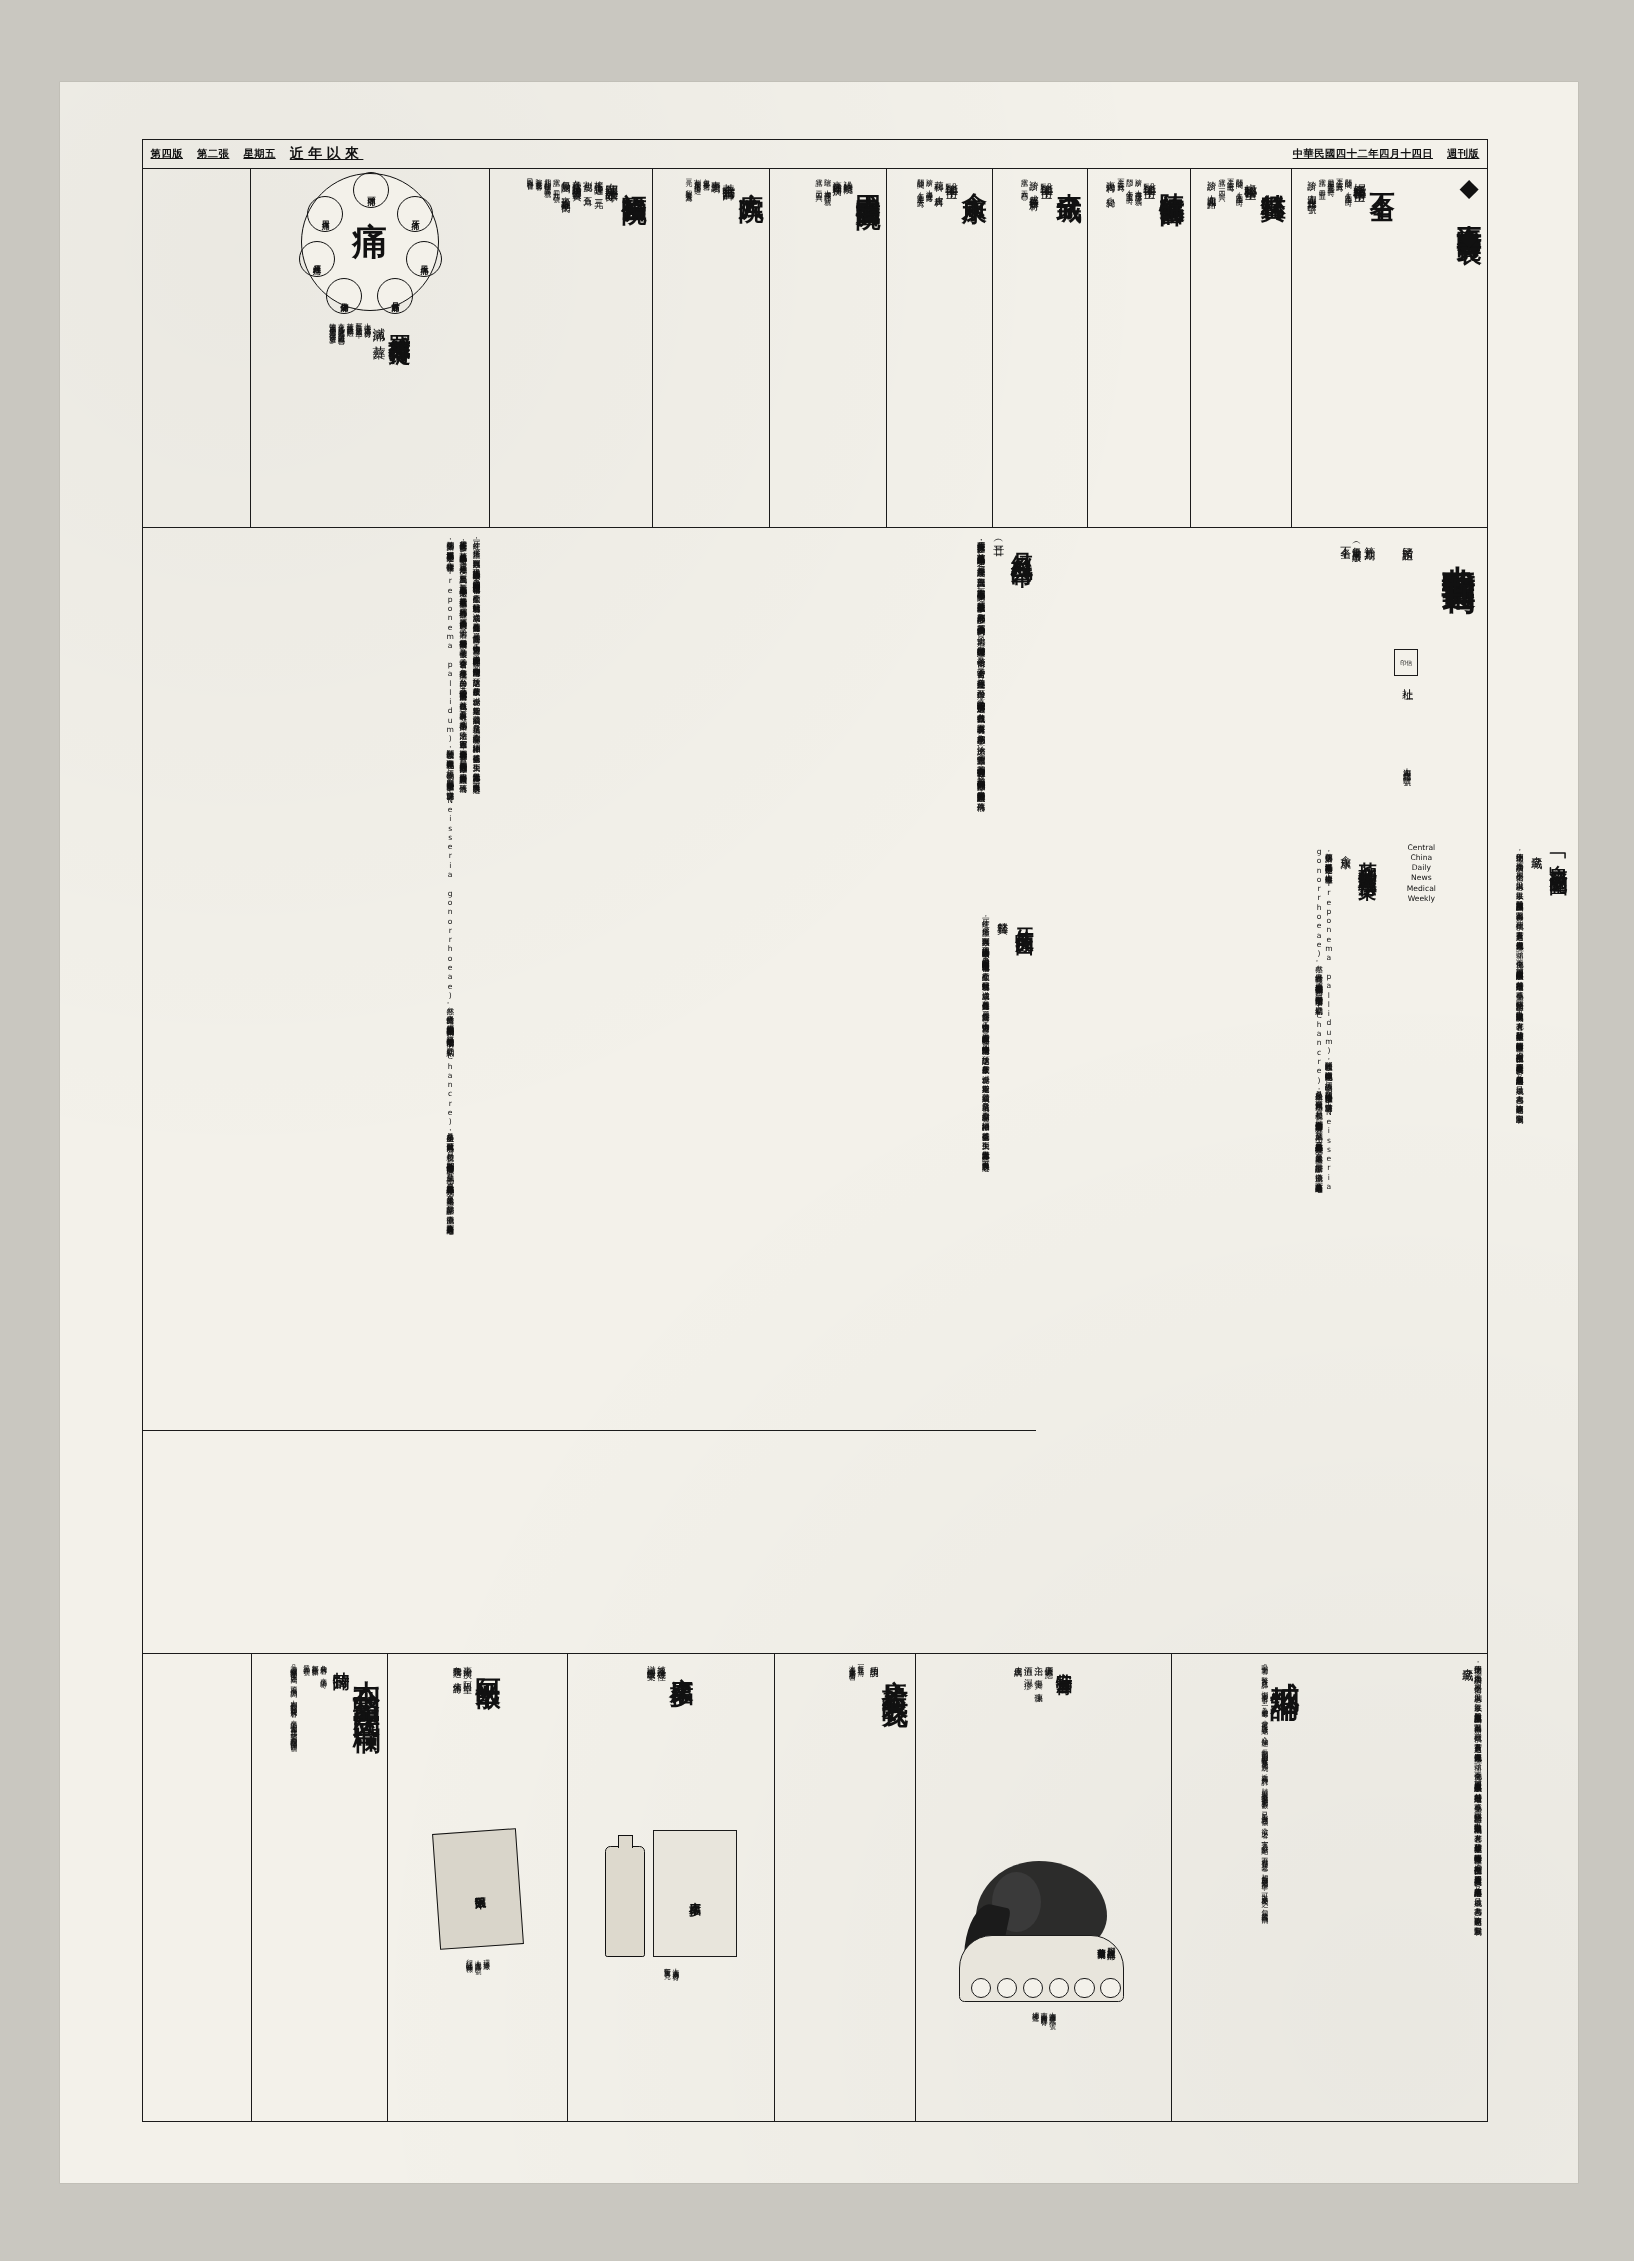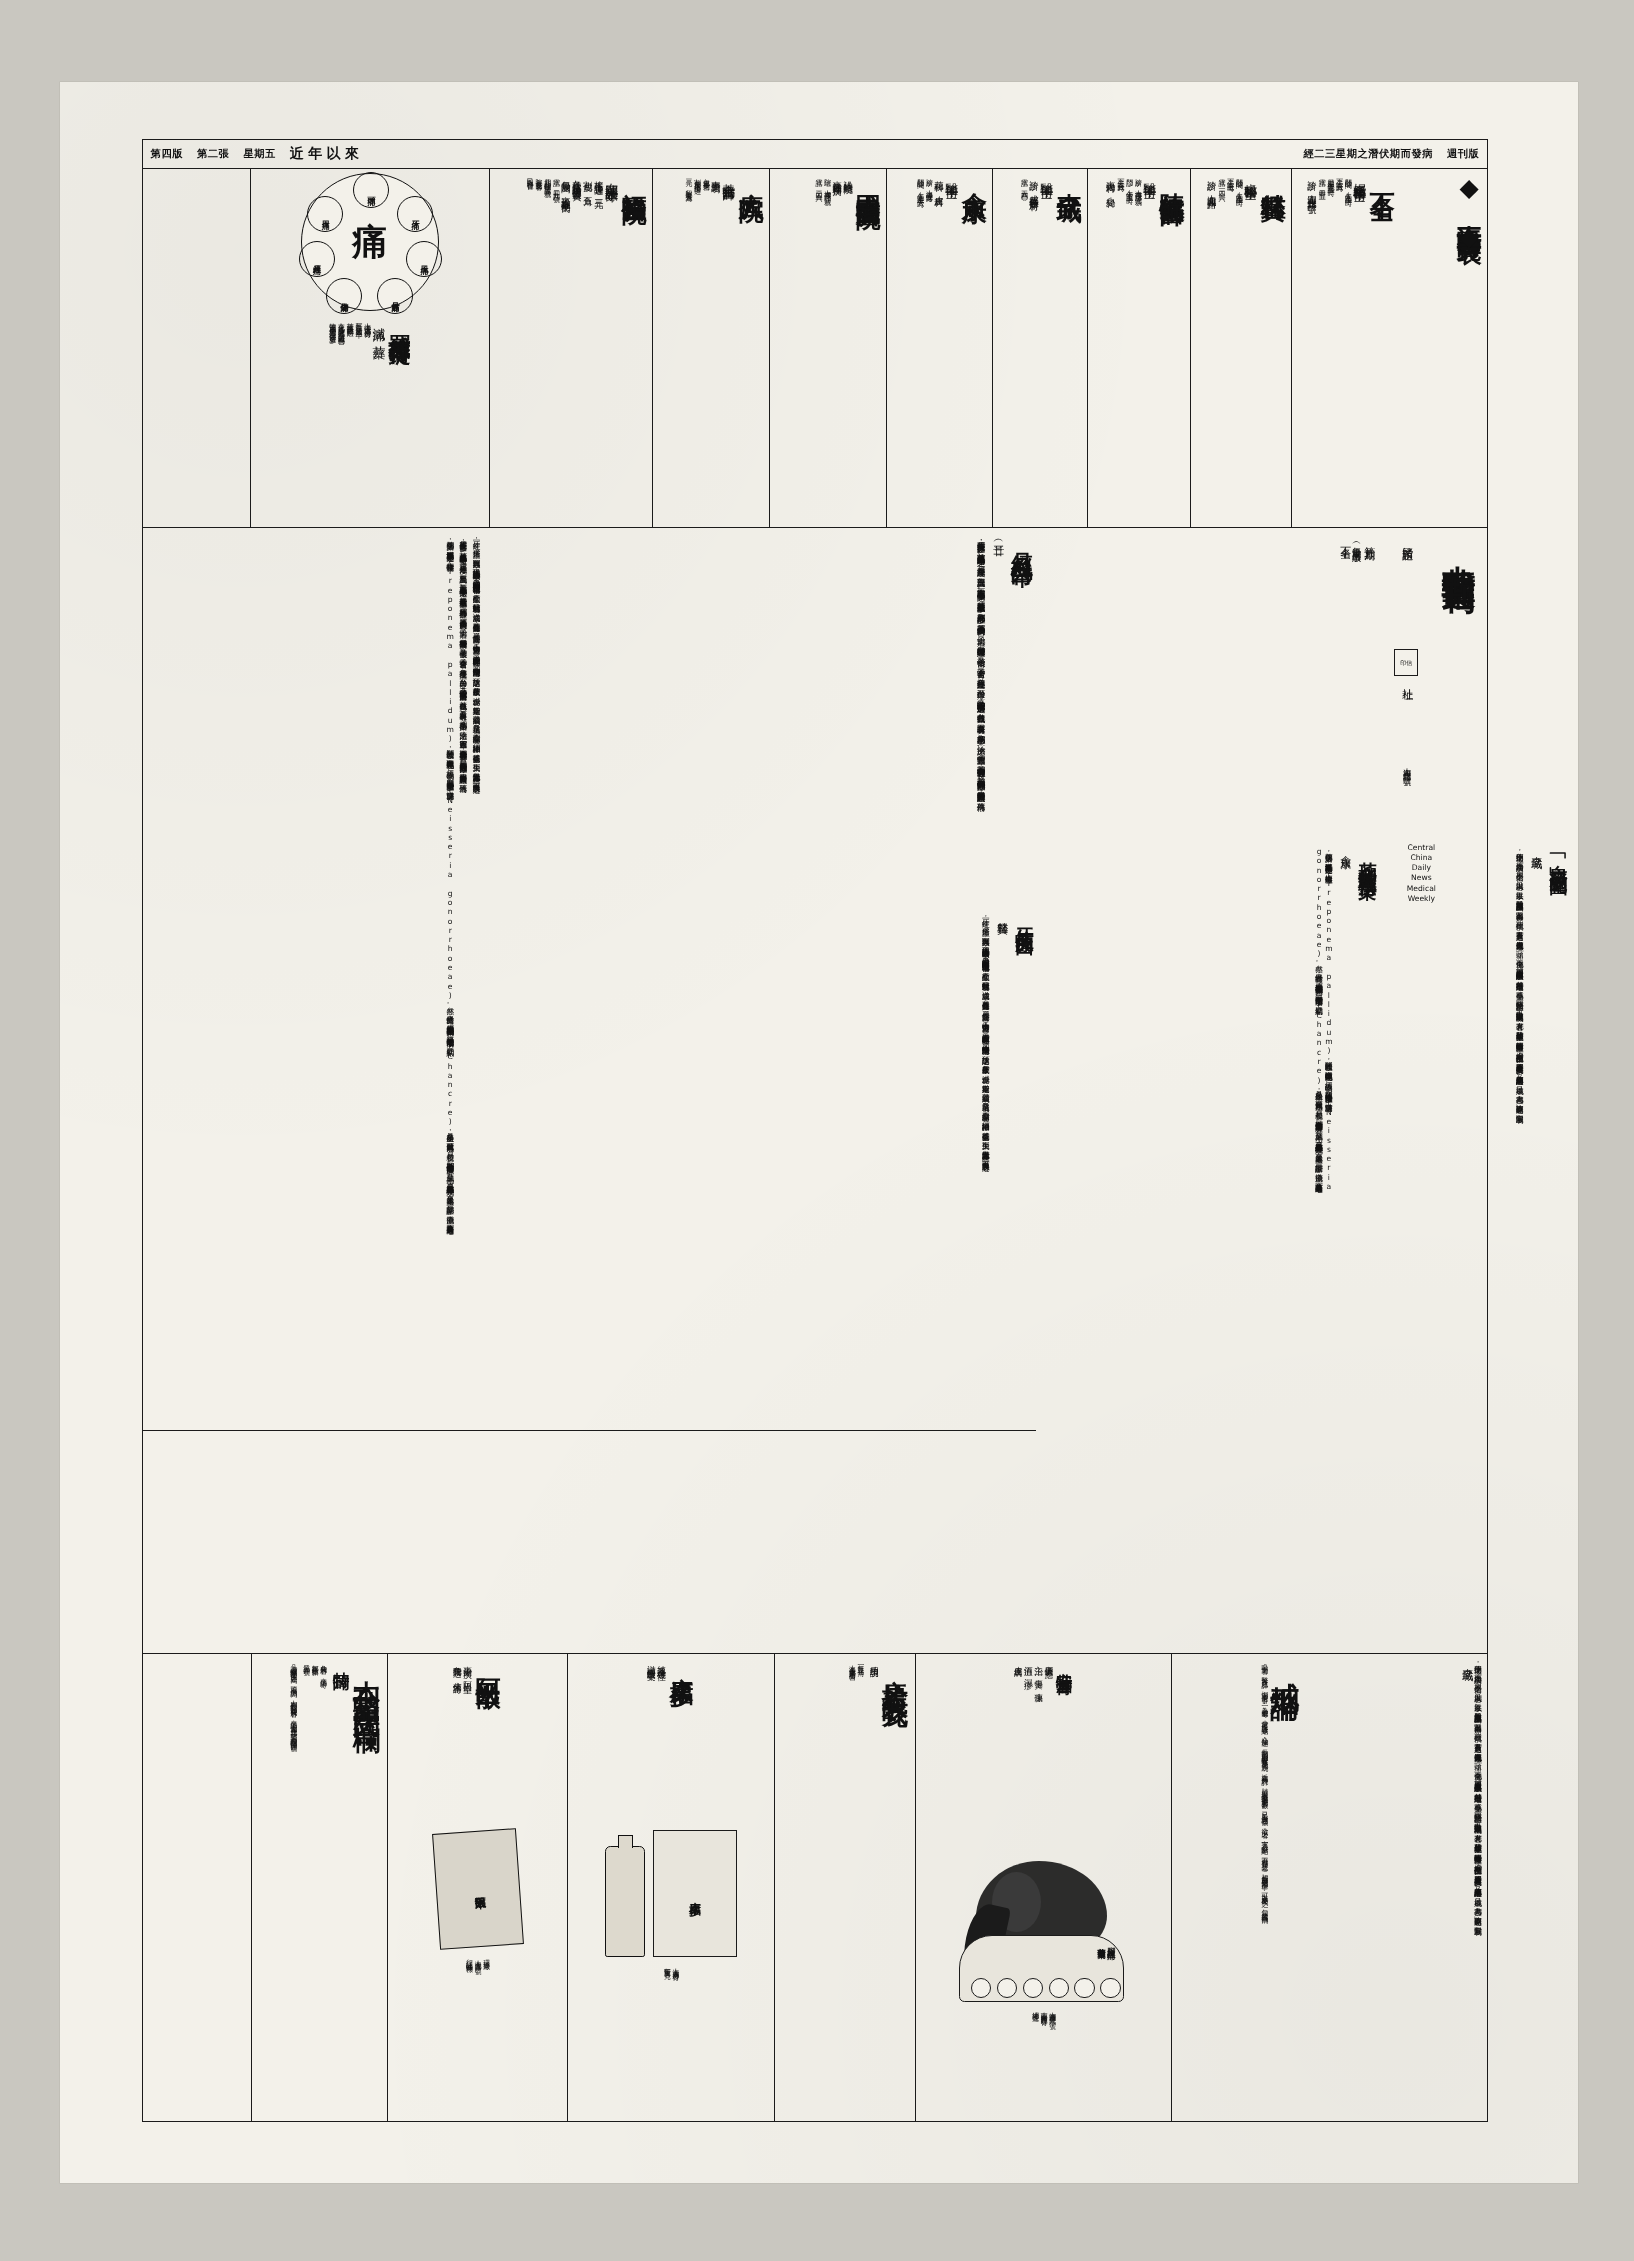--- a/index.html
+++ b/index.html
@@ -37,21 +37,21 @@
     letter-spacing:1.1px;
   }
   
   .masthead{
     position:absolute;left:0;top:0;width:100%;height:29px;
     border-bottom:1.1px solid #1b1b1b;
     display:flex;align-items:center;justify-content:space-between;
     padding:0 7.6px;box-sizing:border-box;
   }
   .masthead .m-left,.masthead .m-right{display:flex;align-items:center;gap:14px;}
-  .masthead span{font-size:10.3px;color:#111;font-weight:bold;letter-spacing:0.5px;}
+  .masthead span{font-size:10.3px;color:#111;font-weight:bold;letter-spacing:0.5px;text-decoration:underline;}
   .masthead .m-title{font-size:14px;letter-spacing:4.4px;}
   
   .adband{
     position:absolute;left:0;top:29px;width:100%;height:359px;
     border-bottom:1.1px solid #1b1b1b;
     display:flex;flex-direction:row-reverse;align-items:stretch;
     box-sizing:border-box;
   }
   .adcell{
     border-left:1.1px solid #1b1b1b;
@@ -177,21 +177,21 @@
     <div class="frame">
 
       <div class="masthead">
         <div class="m-left">
           <span>第四版</span>
           <span>第二張</span>
           <span>星期五</span>
           <span class="m-title">近年以來</span>
         </div>
         <div class="m-right">
-          <span>經二三星期之潛伏期而發病</span>
+          <span>中華民國四十二年四月十四日</span>
           <span>週刊版</span>
         </div>
       </div>
 
       <div class="adband">
 
         <div class="adcell" style="width:87px;">
           <div class="v ad-title">◆上海市醫師一覽表◆</div>
         </div>
 

